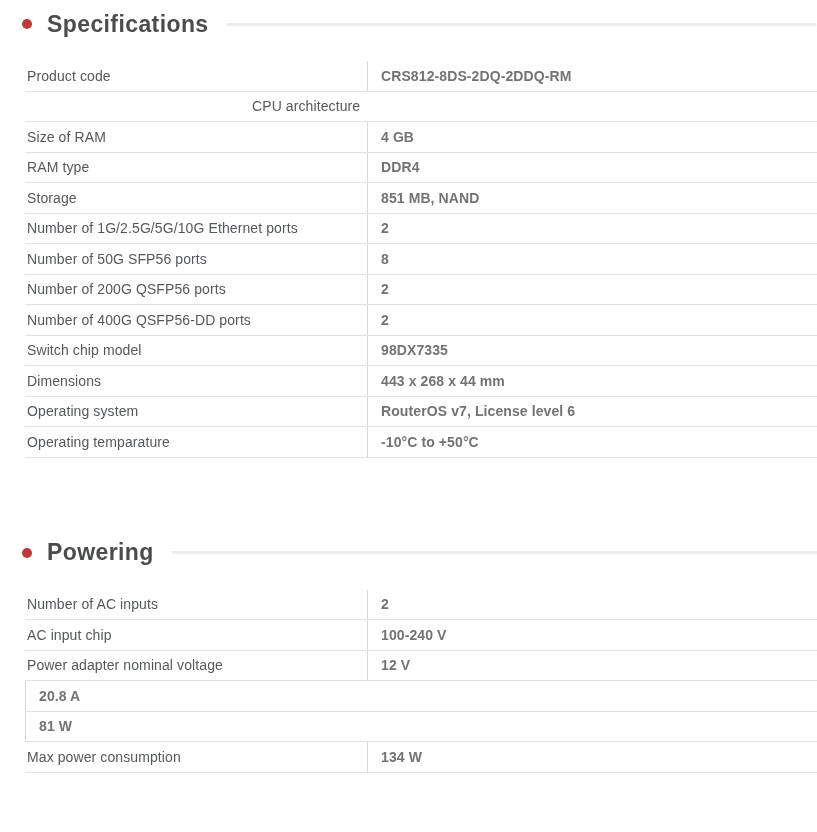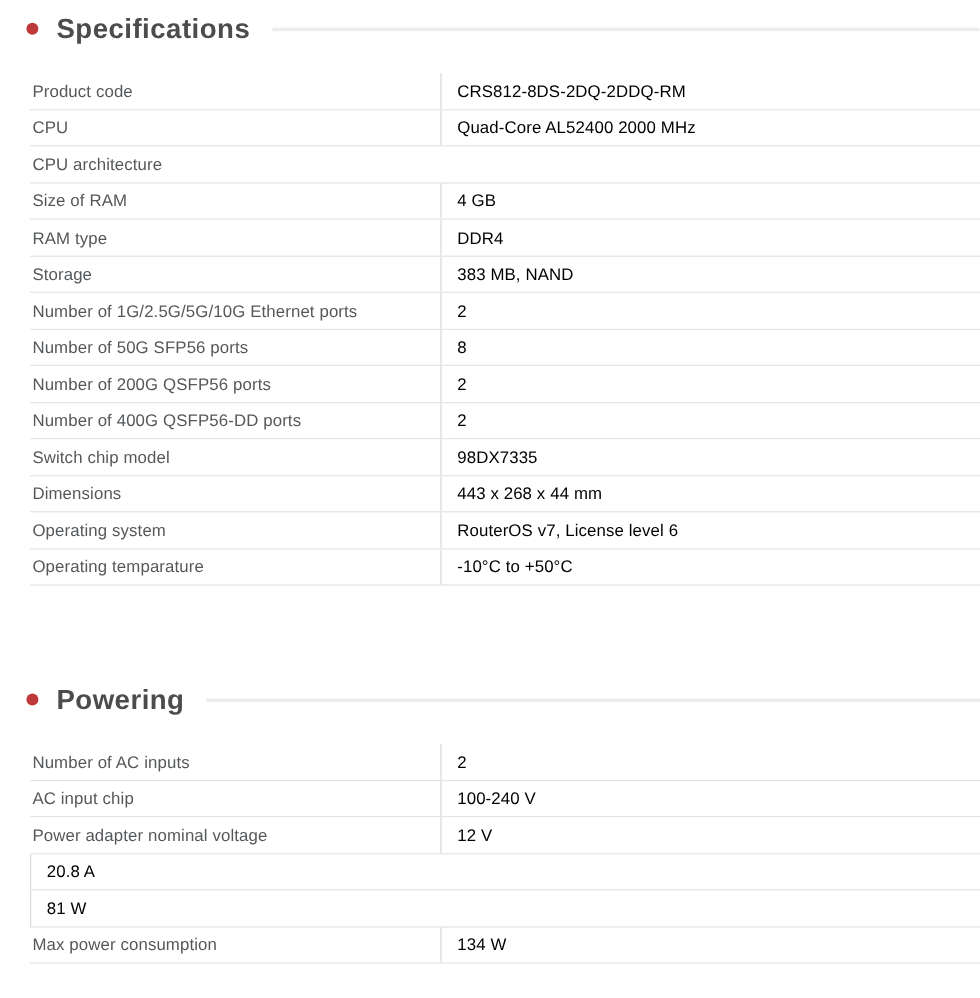--- a/index.html
+++ b/index.html
@@ -47,83 +47,81 @@
   .spec-table {
     margin-left: 25px;
     margin-top: 21px;
   }
   .spec-row {
     display: flex;
     align-items: stretch;
     height: 30.5px;
     border-bottom: 1px solid #e3e3e3;
     box-sizing: border-box;
+    justify-content: center;
   }
   .spec-label {
     width: 342px;
     flex: 0 0 342px;
     display: flex;
     align-items: center;
     font-size: 14px;
     color: #55585b;
     letter-spacing: 0.1px;
     padding-left: 2px;
     box-sizing: border-box;
   }
   .spec-value {
     flex: 1 1 auto;
     display: flex;
     align-items: center;
     border-left: 1px solid #d8d8d8;
     padding-left: 13px;
     font-size: 14px;
-    color: #000000;
+    color: #737373;
     letter-spacing: 0.1px;
+    font-weight: bold;
   }
   .section-gap { height: 79px; }
 </style>
 </head>
 <body>
 
 <div class="page">
 
   <div class="spec-section spec-section-1">
     <div class="section-heading">
       <span class="bullet"></span>
       <span class="title">Specifications</span>
       <span class="rule"></span>
     </div>
     <div class="spec-table">
   <div class="spec-row">
     <div class="spec-label">Product code</div>
     <div class="spec-value">CRS812-8DS-2DQ-2DDQ-RM</div>
   </div>
 
-  <div class="spec-row">
-    <div class="spec-label">CPU</div>
-    <div class="spec-value">Quad-Core AL52400 2000 MHz</div>
-  </div>
 
   <div class="spec-row">
     <div class="spec-label">CPU architecture</div>
   </div>
 
   <div class="spec-row">
     <div class="spec-label">Size of RAM</div>
     <div class="spec-value">4 GB</div>
   </div>
 
   <div class="spec-row">
     <div class="spec-label">RAM type</div>
     <div class="spec-value">DDR4</div>
   </div>
 
   <div class="spec-row">
     <div class="spec-label">Storage</div>
-    <div class="spec-value">383 MB, NAND</div>
+    <div class="spec-value">851 MB, NAND</div>
   </div>
 
   <div class="spec-row">
     <div class="spec-label">Number of 1G/2.5G/5G/10G Ethernet ports</div>
     <div class="spec-value">2</div>
   </div>
 
   <div class="spec-row">
     <div class="spec-label">Number of 50G SFP56 ports</div>
     <div class="spec-value">8</div>

